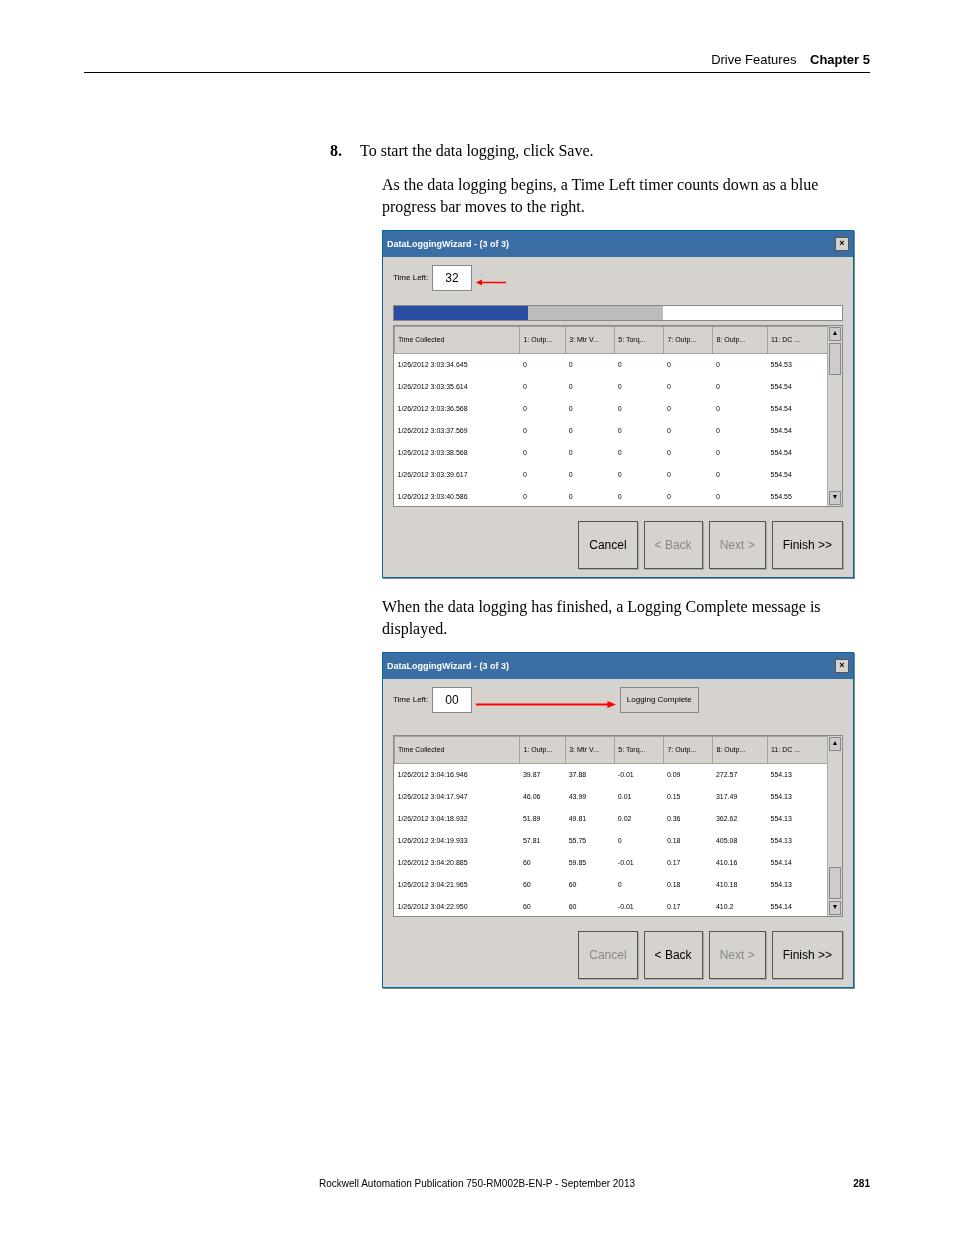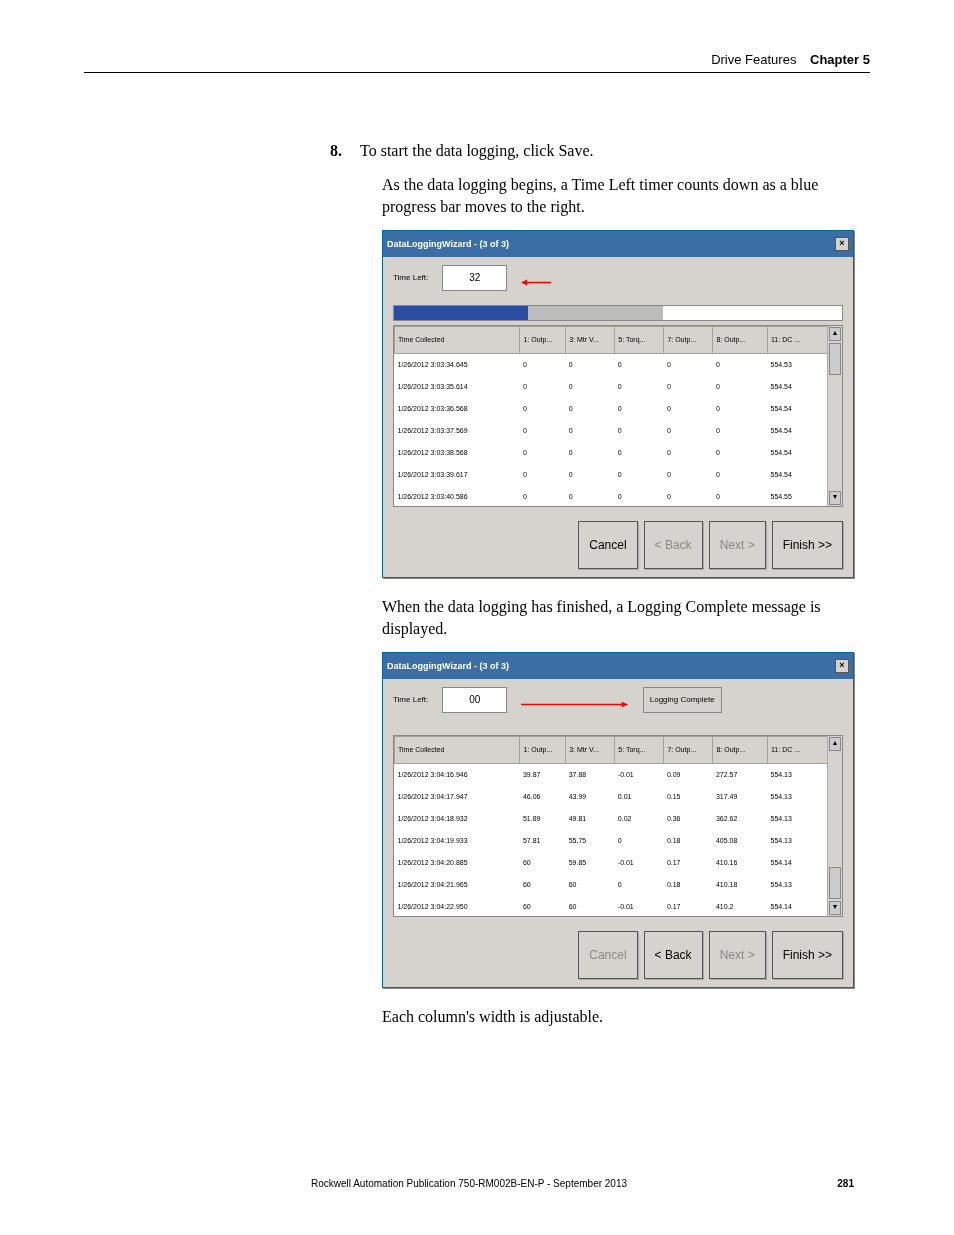--- a/index.html
+++ b/index.html
@@ -76,30 +76,30 @@
     width: 12px; height: 12px;
     font-size: 9px;
     text-align: center;
     line-height: 10px;
     font-weight: 700;
   }
   .dlg .toprow {
     padding: 8px 10px 4px 10px;
     display: flex;
     align-items: center;
-    gap: 14px;
+    gap: 4px;
   }
   .dlg .toprow .tl {
     font-size: 8px;
   }
   .dlg .toprow .tlval {
     border: 1px solid #888;
-    padding: 1px 26px;
+    padding: 1px 12px;
     background: #fff;
-    font-size: 10px;
+    font-size: 12px;
   }
   .dlg .arrow {
     height: 9px;
     flex: 1;
     position: relative;
   }
   .dlg .arrow svg { width: 100%; height: 100%; }
   .dlg .lcbox {
     border: 1px solid #888;
     background: #d6d3ce;
@@ -168,21 +168,21 @@
     border: 1px solid #555;
     background: #d6d3ce;
     padding: 12px 10px;
     box-shadow: 1px 1px 0 #aaa;
   }
   .dlg .btn.disabled { color: #888; }
 
   .footer {
     position: absolute;
     bottom: 46px;
-    left: 0; right: 16px;
+    left: 0; right: 0;
     text-align: center;
     font-family: Arial, sans-serif;
     font-size: 10px;
     color: #000;
   }
   .footer .pg {
     position: absolute;
     right: 84px;
     font-weight: 700;
   }
@@ -443,20 +443,19 @@
         </div>
       </div>
       <div class="btnrow">
         <span class="btn disabled">Cancel</span>
         <span class="btn">&lt; Back</span>
         <span class="btn disabled">Next &gt;</span>
         <span class="btn">Finish &gt;&gt;</span>
       </div>
     </div>
 
-    <p class="para indent">Each column's width is adjustable.</p>
   </div>
 
   <div class="footer">
     <span>Rockwell Automation Publication 750-RM002B-EN-P - September 2013</span>
     <span class="pg">281</span>
   </div>
 </div>
 
 </body></html>

